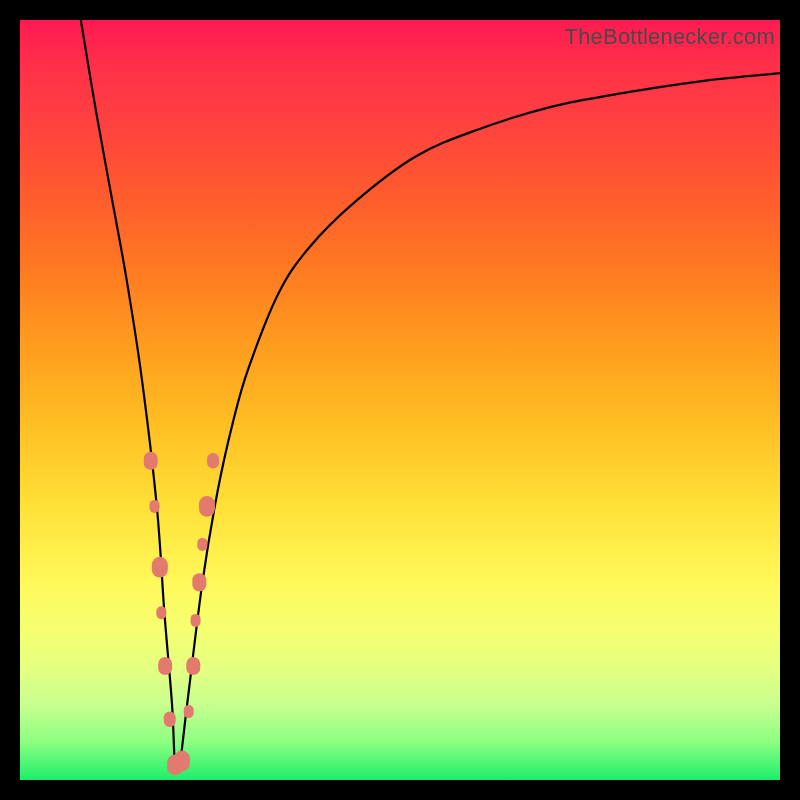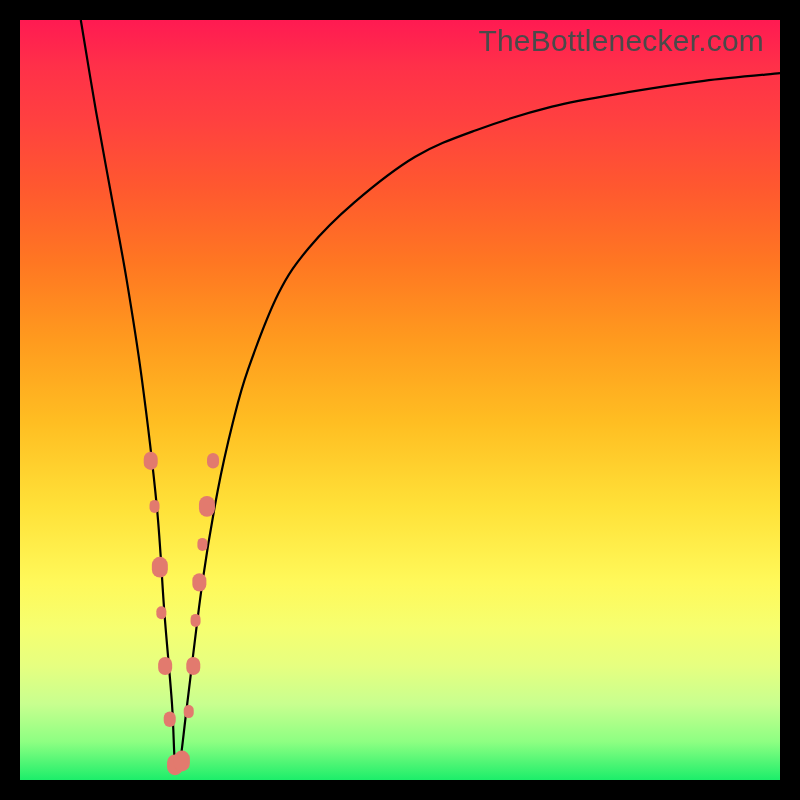--- a/index.html
+++ b/index.html
@@ -37,23 +37,23 @@
       #f6ff70 80%,
       #e6ff80 85%,
       #c8ff8f 90%,
       #8dff82 95%,
       #1cee6a 100%
     );
   }
   .watermark {
     position: absolute;
     top: 4px;
-    right: 16px;
+    right: 5px;
     color: #4a4a4a;
-    font-size: 30px;
+    font-size: 22px;
     font-weight: 500;
     letter-spacing: 0.2px;
     user-select: none;
   }
   svg.curve {
     position: absolute;
     left: 0;
     top: 0;
     width: 760px;
     height: 760px;

